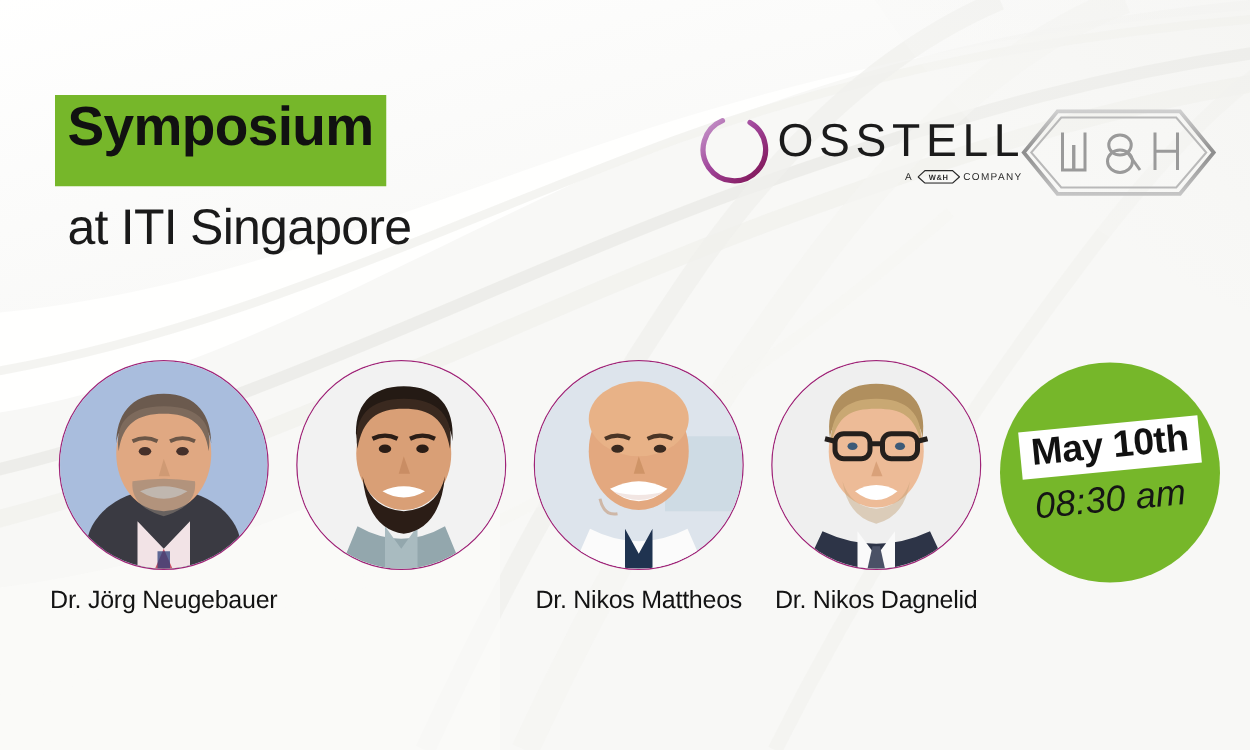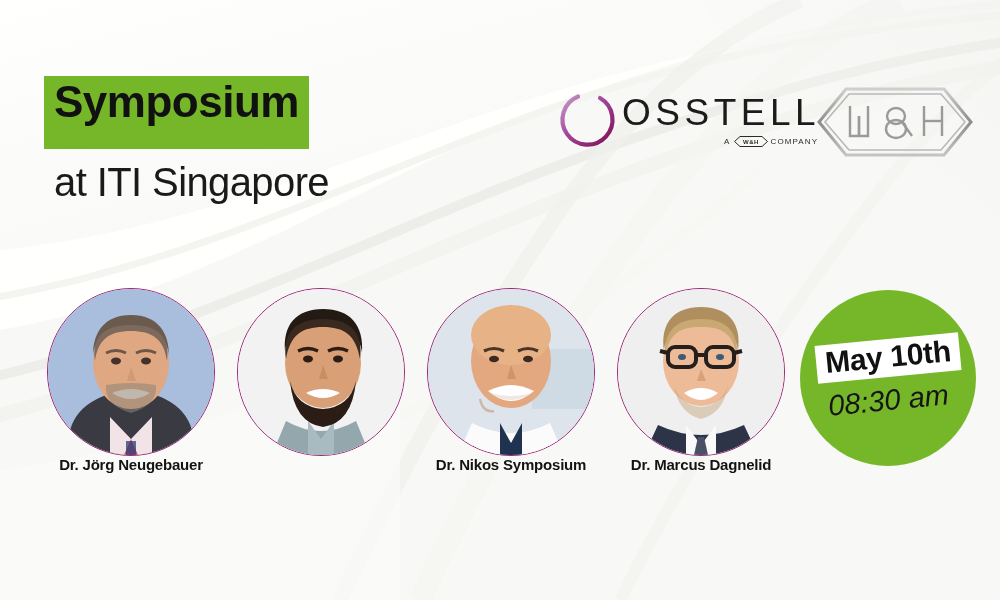--- a/index.html
+++ b/index.html
@@ -121,22 +121,23 @@
     width: 166px;
     height: 166px;
     border-radius: 50%;
     border: 1.6px solid #a02478;
     overflow: hidden;
     position: relative;
     background: #e9e9ee;
   }
   .portrait svg { display: block; width: 100%; height: 100%; }
   .speaker-name {
-    font-size: 15px;
-    font-weight: bold;
+    margin-top: 13px;
+    font-size: 20px;
+    font-weight: normal;
     color: #131313;
     letter-spacing: -0.2px;
     white-space: nowrap;
   }
   
   .date-badge {
     position: absolute;
     left: 800px;
     top: 290px;
     width: 176px;
@@ -316,21 +317,21 @@
           <ellipse cx="66" cy="70" rx="5" ry="3.2" fill="#3a2a20"></ellipse>
           <ellipse cx="100" cy="70" rx="5" ry="3.2" fill="#3a2a20"></ellipse>
           <path d="M56,62 Q66,57 76,62" stroke="#4a3526" stroke-width="3.2" fill="none"></path>
           <path d="M90,62 Q100,57 110,62" stroke="#4a3526" stroke-width="3.2" fill="none"></path>
           <path d="M83,76 L79,90 L88,90 Z" fill="#cf9467"></path>
           <path d="M60,102 Q83,122 106,102 Q94,96 83,96 Q72,96 60,102 Z" fill="#ffffff"></path>
           <path d="M62,104 Q83,118 104,104 Q83,110 62,104 Z" fill="#e9d6d0" opacity="0.6"></path>
           <path d="M52,110 Q55,124 66,122" stroke="#c08a62" stroke-width="2.4" fill="none" opacity="0.5"></path>
         </svg>
       </div>
-      <div class="speaker-name">Dr. Nikos Symposium</div>
+      <div class="speaker-name">Dr. Nikos Mattheos</div>
     </div>
 
     <div class="speaker">
       <div class="portrait">
         <svg viewBox="0 0 166 166" aria-hidden="true">
           <rect width="166" height="166" fill="#efefef"></rect>
           <path d="M40,136 Q83,156 126,136 L140,166 L26,166 Z" fill="#2d3447"></path>
           <path d="M68,136 L83,156 L98,136 L98,166 L68,166 Z" fill="#fafafa"></path>
           <path d="M80,148 L76,166 L90,166 L86,148 Z" fill="#4a5166"></path>
           <ellipse cx="83" cy="72" rx="38" ry="45" fill="#edbb97"></ellipse>
@@ -343,21 +344,21 @@
             <path d="M50,64 L42,62"></path>
             <path d="M116,64 L124,62"></path>
           </g>
           <ellipse cx="64" cy="68" rx="4" ry="3" fill="#3c5a78"></ellipse>
           <ellipse cx="102" cy="68" rx="4" ry="3" fill="#3c5a78"></ellipse>
           <path d="M83,80 L79,92 L88,92 Z" fill="#d9a179"></path>
           <path d="M66,104 Q83,118 100,104 Q92,99 83,99 Q74,99 66,104 Z" fill="#ffffff"></path>
           <path d="M56,96 Q60,124 83,130 Q106,124 110,96 Q104,116 83,118 Q62,116 56,96 Z" fill="#c4a277" opacity="0.45"></path>
         </svg>
       </div>
-      <div class="speaker-name">Dr. Marcus Dagnelid</div>
+      <div class="speaker-name">Dr. Nikos Dagnelid</div>
     </div>
 
   </div>
 
   <div class="date-badge">
     <div class="date-day">May 10th</div>
     <div class="date-time">08:30 am</div>
   </div>
 
 </div>

